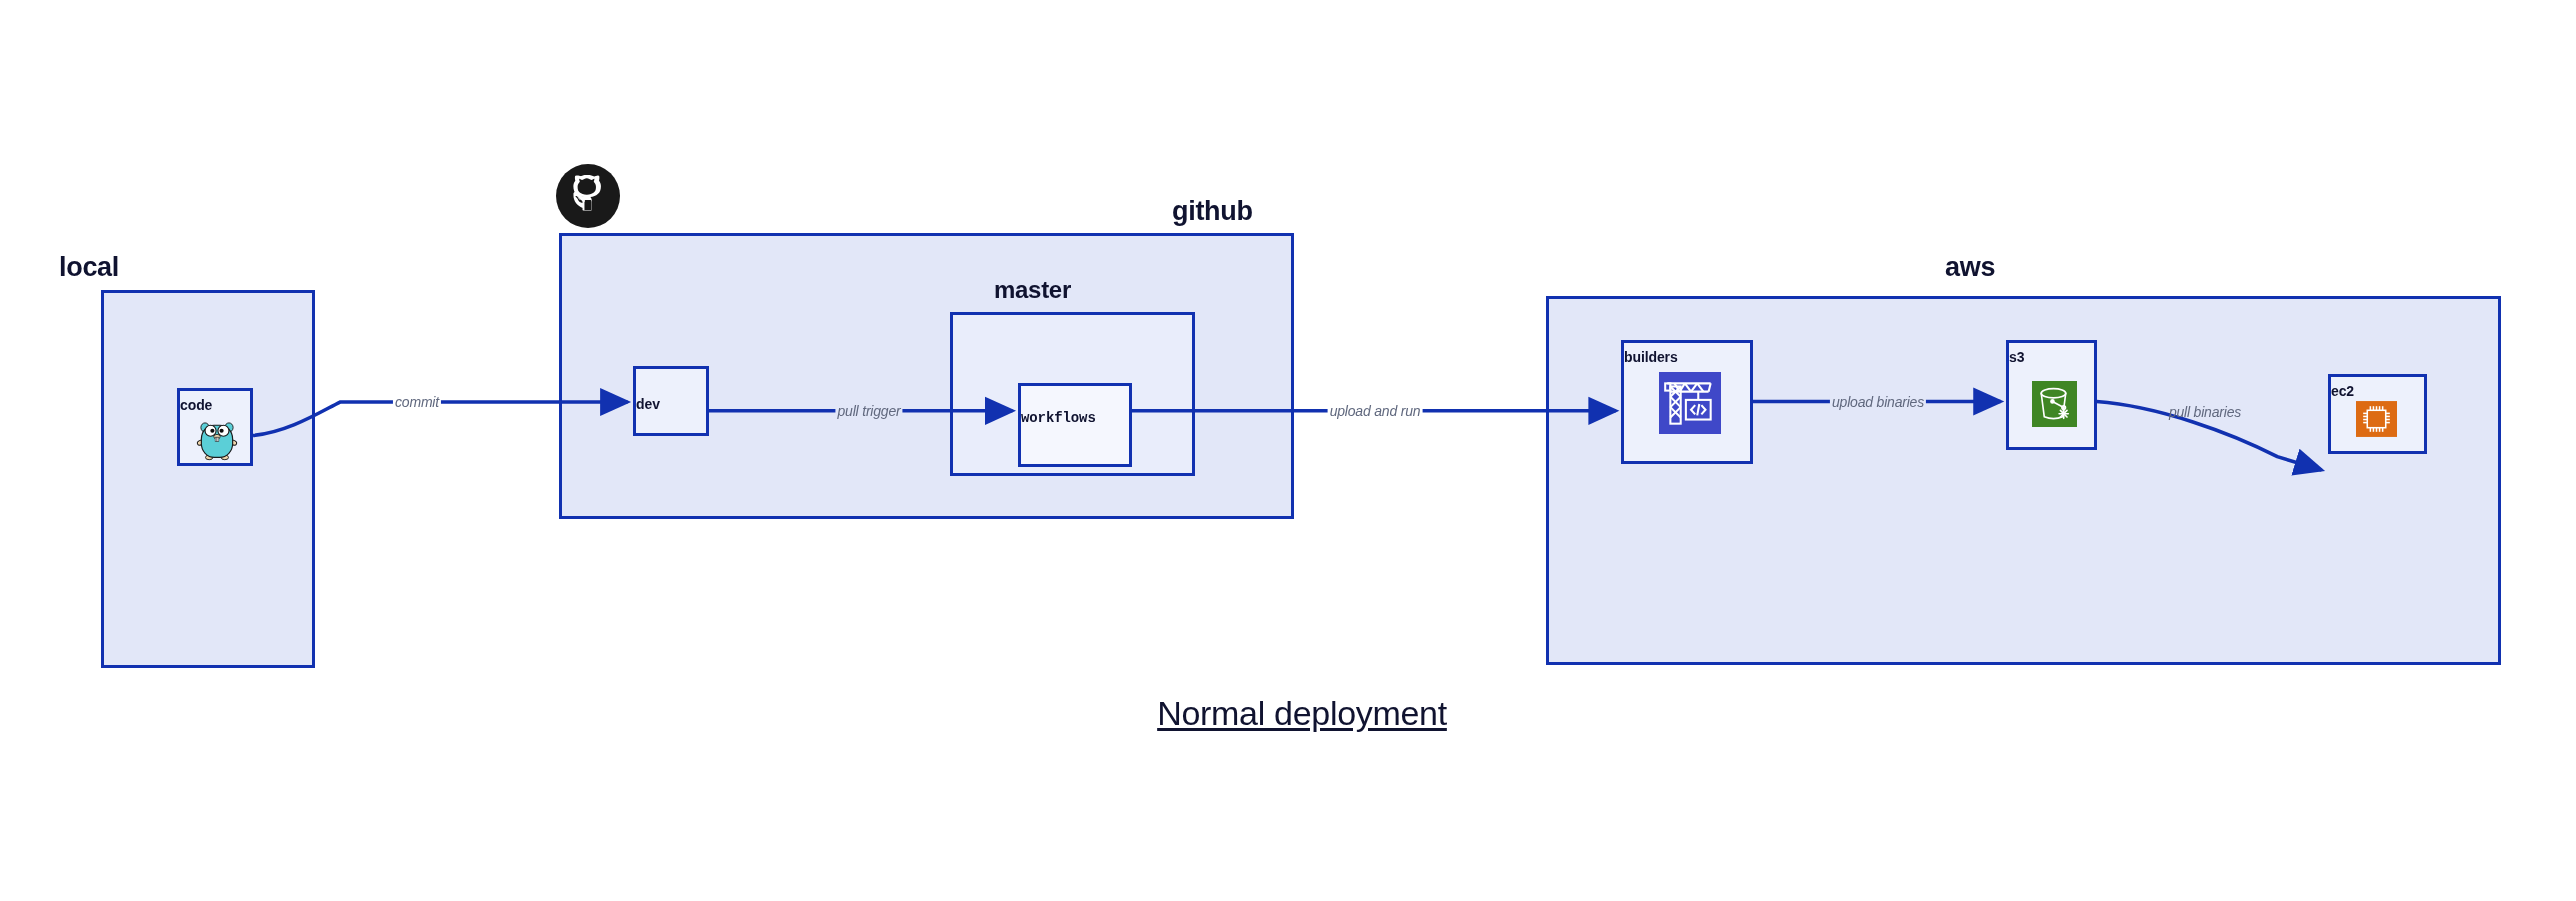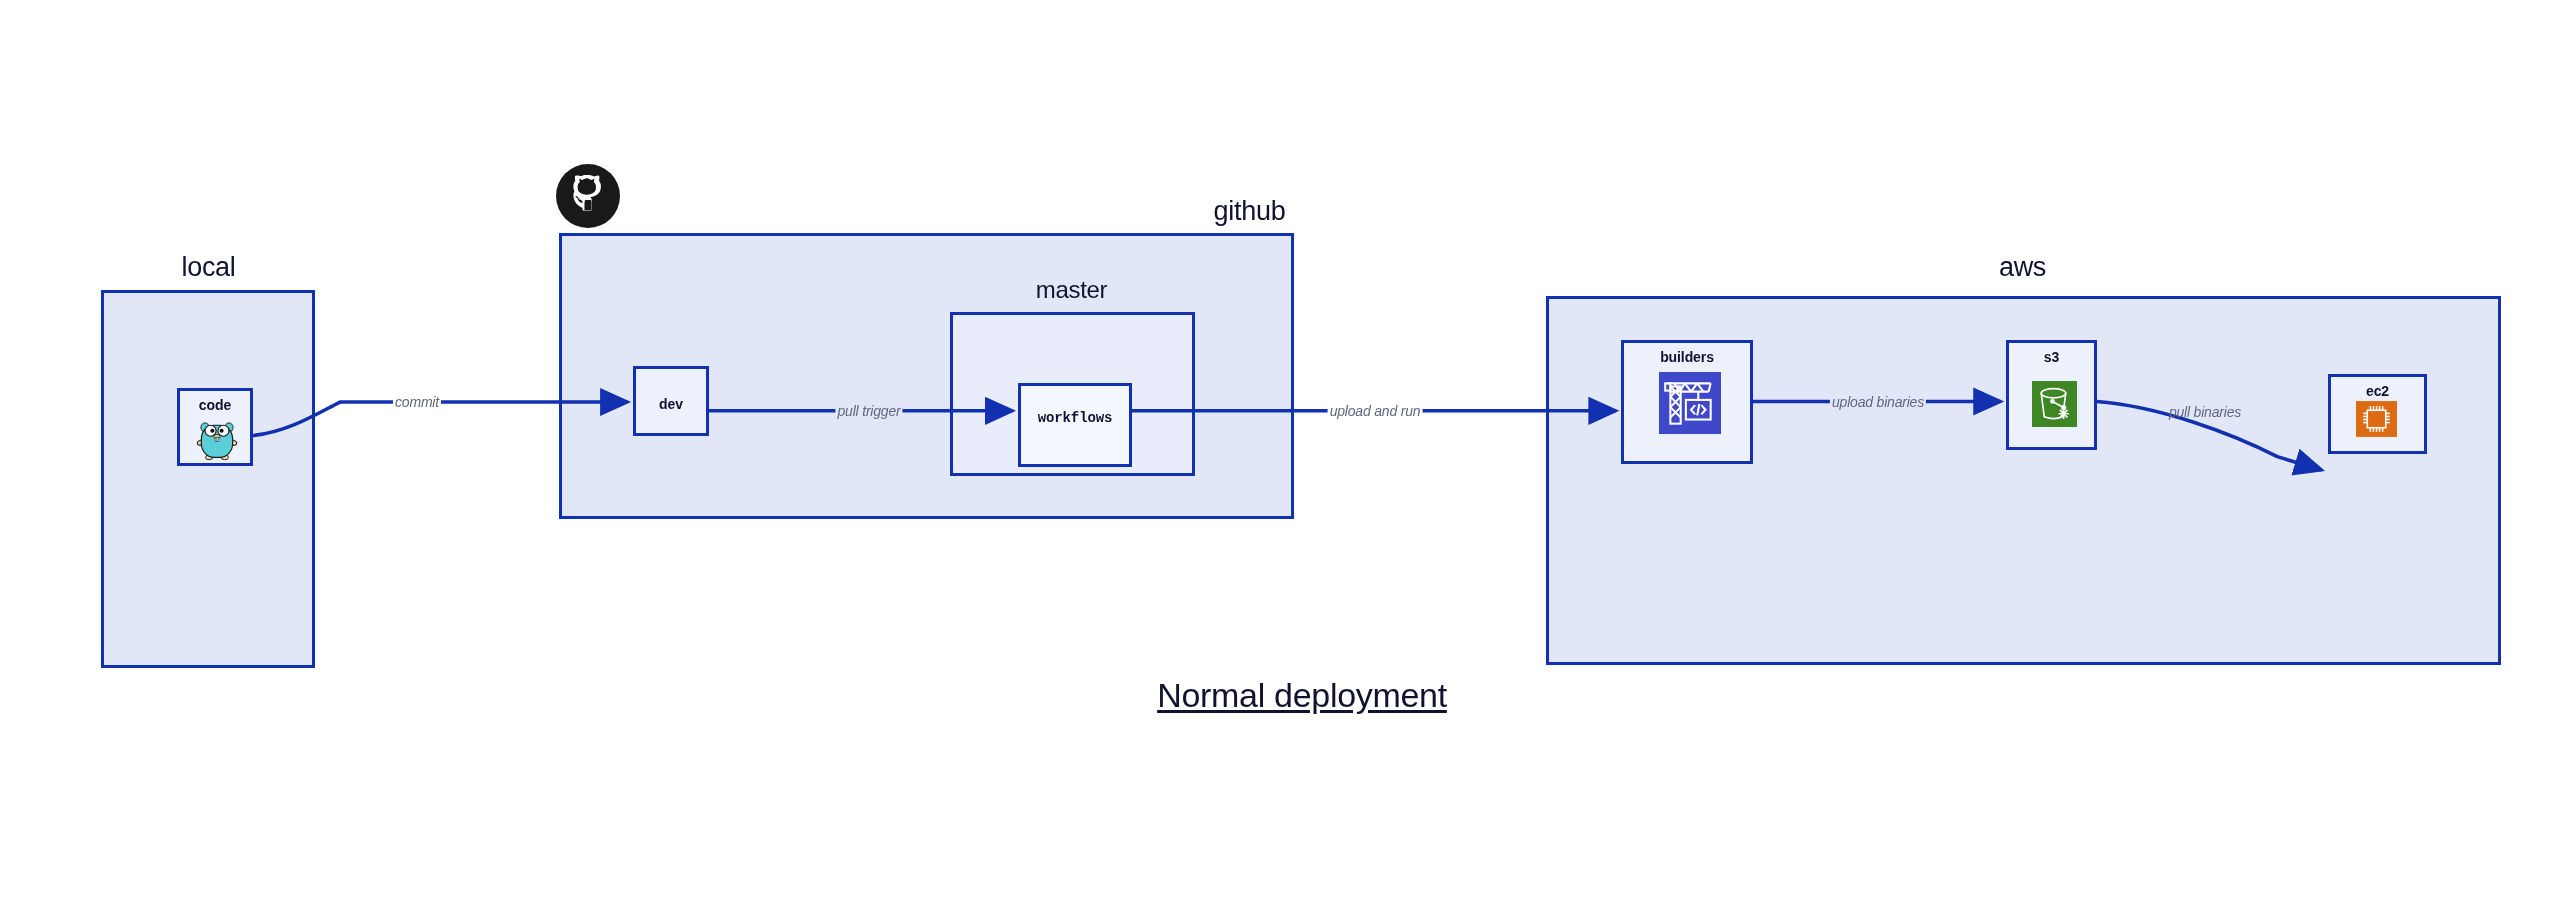--- a/index.html
+++ b/index.html
@@ -39,30 +39,29 @@
   }
   .node.white {
     background: #f5f7fe;
   }
 
   
   .zone-label {
     position: absolute;
     color: #101330;
     font-size: 27px;
-    font-weight: 400;
-    white-space: nowrap;
-    text-align: center;
+    font-weight: 700;
+    white-space: nowrap;
     letter-spacing: -0.3px;
   }
   .node-label {
     position: absolute;
     left: 0;
     right: 0;
-    text-align: center;
+    text-align: left;
     color: #101330;
     font-size: 14px;
     font-weight: bold;
     white-space: nowrap;
     letter-spacing: -0.1px;
   }
   .edge-label {
     position: absolute;
     color: #60687e;
     font-size: 14px;
@@ -273,16 +272,16 @@
       <path d="M4069,779 C 4190,788 4330,840 4420,886 L4506,912" marker-end="url(#ah)"></path>
     </g>
   </svg>
 
   <div class="edge-label onwhite" style="left:417px; top:394px; transform:translateX(-50%);">commit</div>
   <div class="edge-label onzone" style="left:869px; top:403px; transform:translateX(-50%);">pull trigger</div>
   <div class="edge-label onwhite" style="left:1375px; top:403px; transform:translateX(-50%);">upload and run</div>
   <div class="edge-label onzone" style="left:1878px; top:394px; transform:translateX(-50%);">upload binaries</div>
   <div class="edge-label" style="left:2205px; top:404px; transform:translateX(-50%);">pull binaries</div>
 
-  <div id="diagram-title" style="left:1302px; top:676px; transform:translateX(-50%);">Normal deployment</div>
+  <div id="diagram-title" style="left:1302px; top:694px; transform:translateX(-50%);">Normal deployment</div>
 
 </div>
 
 
 </body></html>

